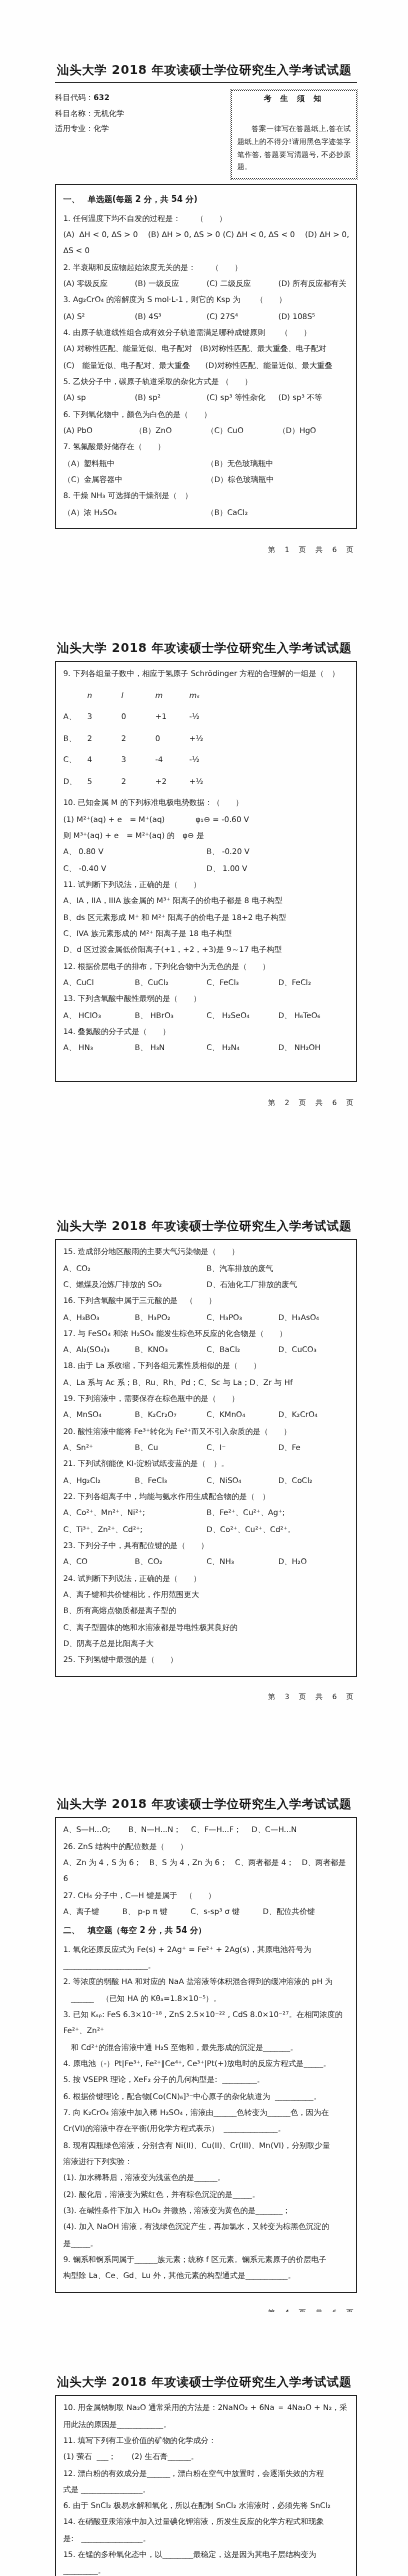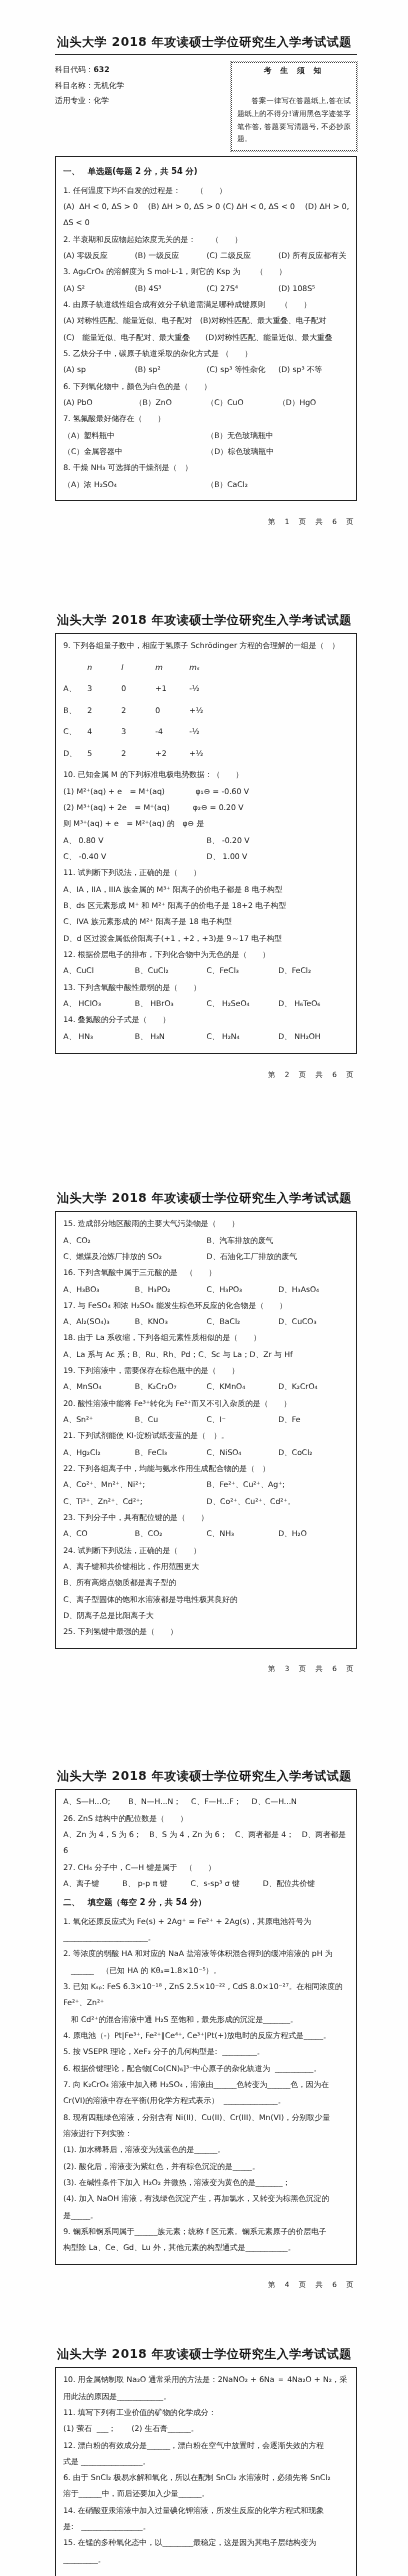--- a/index.html
+++ b/index.html
@@ -11,21 +11,21 @@
   }
   .page {
     position:relative;
     width:409px;
     height:578px;
     background:#fefefe;
     overflow:hidden;
   }
   .content { margin-left:55px; width:302px; }
   .page-header {
-    padding-top:34px;
+    padding-top:62px;
     text-align:center;
     font-size:12px;
     font-weight:600;
     letter-spacing:0.5px;
     white-space:nowrap;
   }
   .header-rule { border-bottom:1px solid #2a2a2a; margin-top:3.1px; }
   
   .info-row { display:flex; justify-content:space-between; margin-top:7.2px; }
   .exam-info { font-size:7.7px; line-height:2.0; }
@@ -147,21 +147,20 @@
         </div>
         <div class="colsrow">
           <span>D、</span>
           <span>5</span>
           <span>2</span>
           <span>+2</span>
           <span>+½</span>
         </div>
         <div class="line">10. 已知金属 M 的下列标准电极电势数据：（　　）</div>
         <div class="line">(1) M²⁺(aq) + e　= M⁺(aq)　　　　φ₁⊖ = -0.60 V</div>
-        <div class="line">(2) M³⁺(aq) + 2e　= M⁺(aq)　　　φ₂⊖ = 0.20 V</div>
         <div class="line">则 M³⁺(aq) + e　= M²⁺(aq) 的　φ⊖ 是</div>
         <div class="line optrow"><span>A、 0.80 V</span><span>B、 -0.20 V</span></div>
         <div class="line optrow"><span>C、 -0.40 V</span><span>D、 1.00 V</span></div>
         <div class="line">11. 试判断下列说法，正确的是（　　）</div>
         <div class="line">A、IA，IIA，IIIA 族金属的 M³⁺ 阳离子的价电子都是 8 电子构型</div>
         <div class="line">B、ds 区元素形成 M⁺ 和 M²⁺ 阳离子的价电子是 18+2 电子构型</div>
         <div class="line">C、IVA 族元素形成的 M²⁺ 阳离子是 18 电子构型</div>
         <div class="line">D、d 区过渡金属低价阳离子(+1，+2，+3)是 9～17 电子构型</div>
         <div class="line">12. 根据价层电子的排布，下列化合物中为无色的是（　　）</div>
         <div class="line optrow"><span>A、CuCl</span><span>B、CuCl₂</span><span>C、FeCl₃</span><span>D、FeCl₂</span></div>
@@ -248,21 +247,20 @@
   <div class="page-header">汕头大学 2018 年攻读硕士学位研究生入学考试试题</div>
   <div class="content">
     <div class="qbox box-p5">
         <div class="line">10. 用金属钠制取 Na₂O 通常采用的方法是：2NaNO₂ + 6Na ＝ 4Na₂O + N₂，采</div>
         <div class="line">用此法的原因是____________。</div>
         <div class="line">11. 填写下列有工业价值的矿物的化学成分：</div>
         <div class="line">(1) 萤石  ___；　　(2) 生石膏______。</div>
         <div class="line">12. 漂白粉的有效成分是______，漂白粉在空气中放置时，会逐渐失效的方程</div>
         <div class="line">式是 ________________。</div>
         <div class="line">6. 由于 SnCl₂ 极易水解和氧化，所以在配制 SnCl₂ 水溶液时，必须先将 SnCl₂</div>
-        <div class="line">溶于______中，而后还要加入少量______。</div>
         <div class="line">14. 在硝酸亚汞溶液中加入过量碘化钾溶液，所发生反应的化学方程式和现象</div>
         <div class="line">是:　________________。</div>
         <div class="line">15. 在锰的多种氧化态中，以________最稳定，这是因为其电子层结构变为</div>
         <div class="line">_________。</div>
       </div>
 
   </div>
 </div>
 
 

